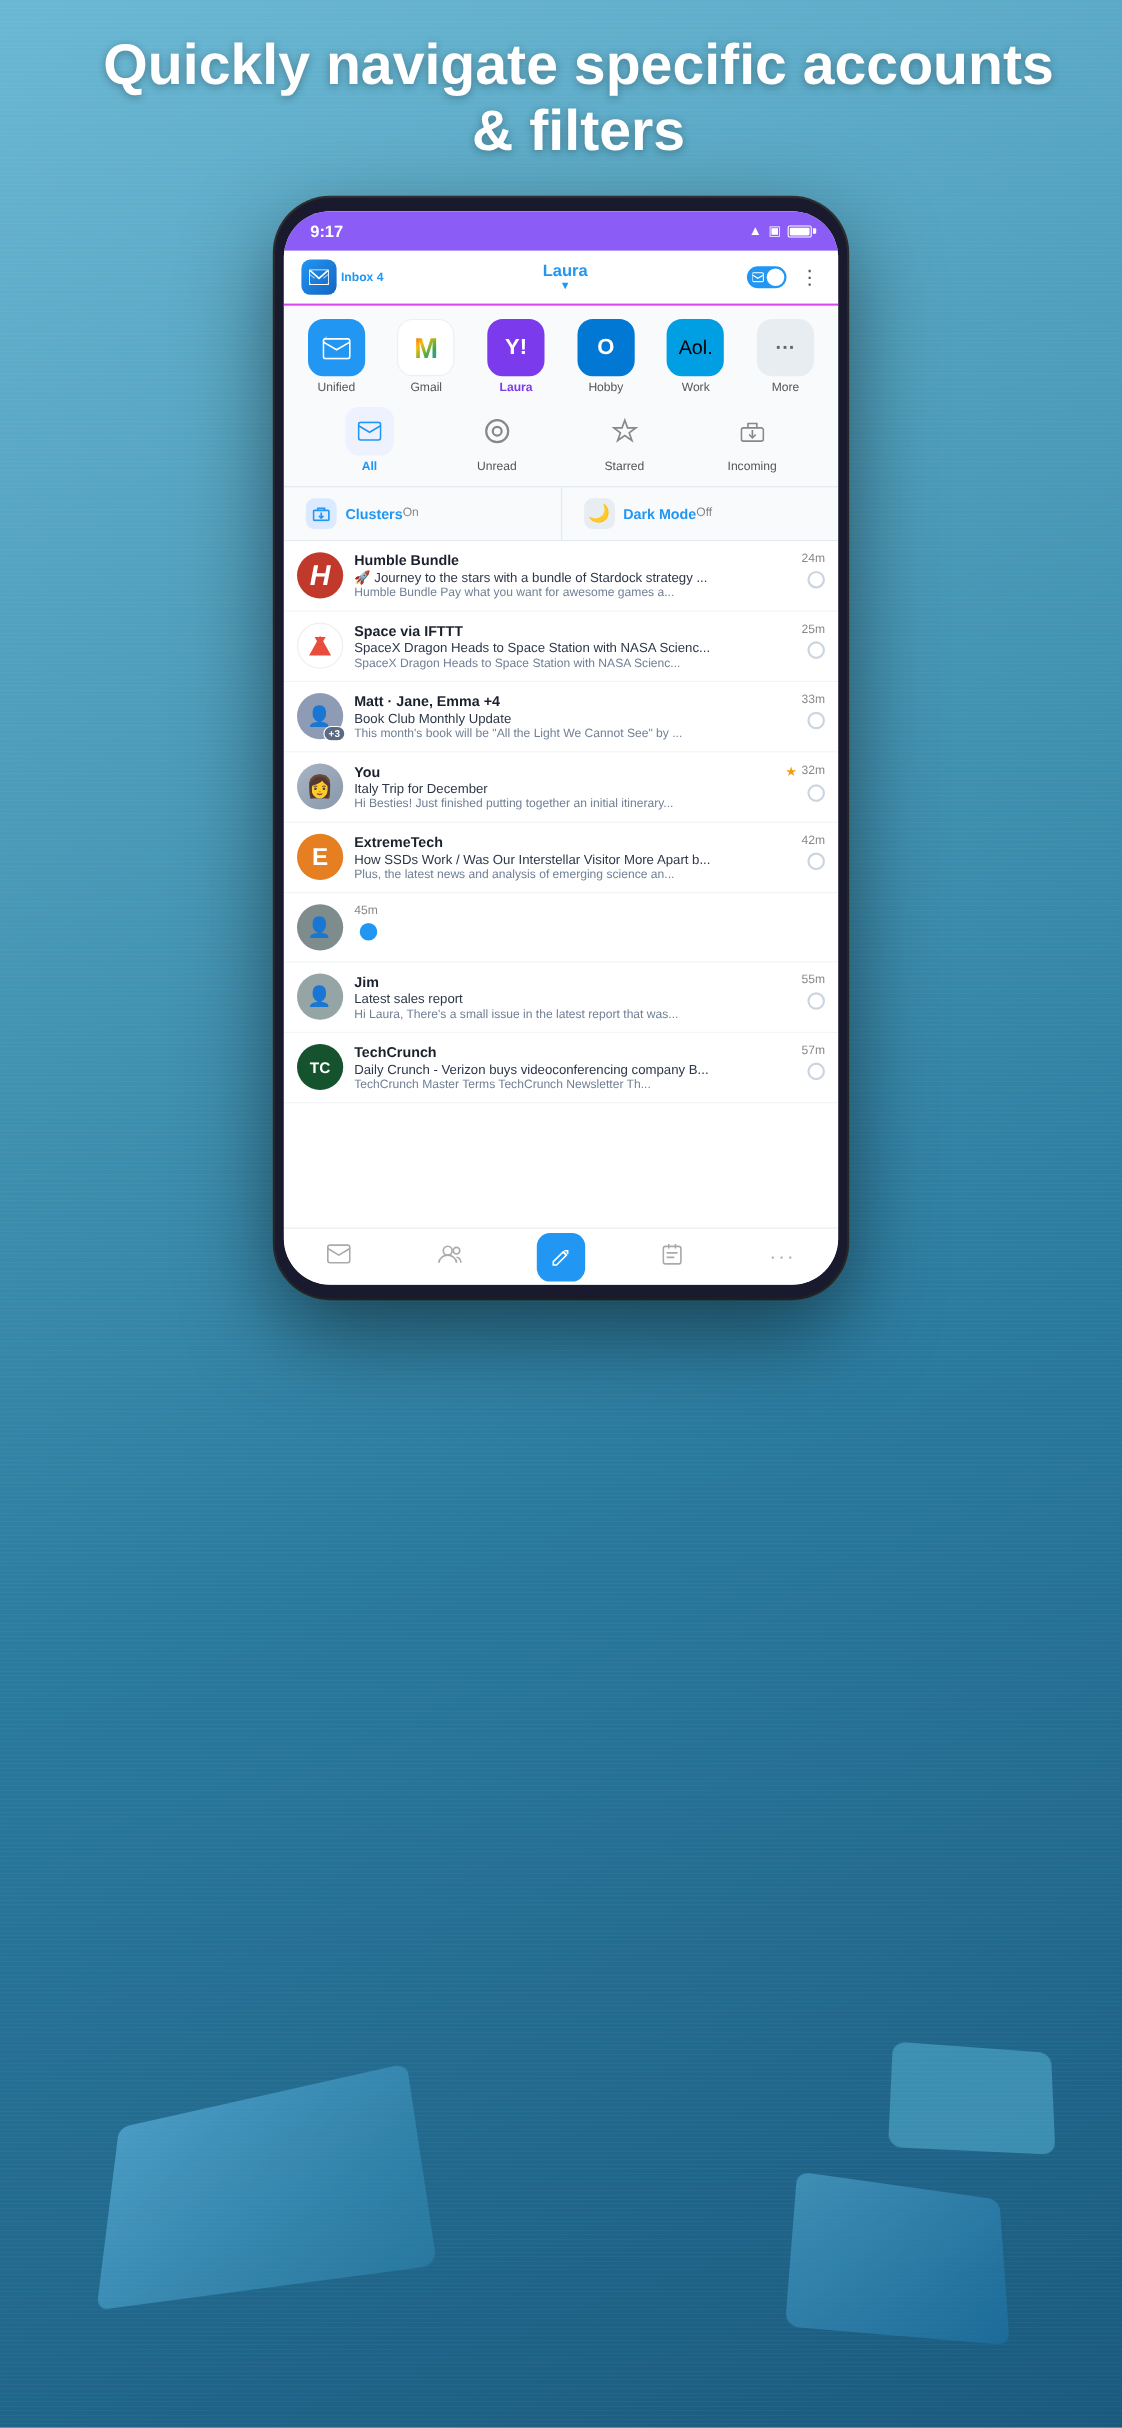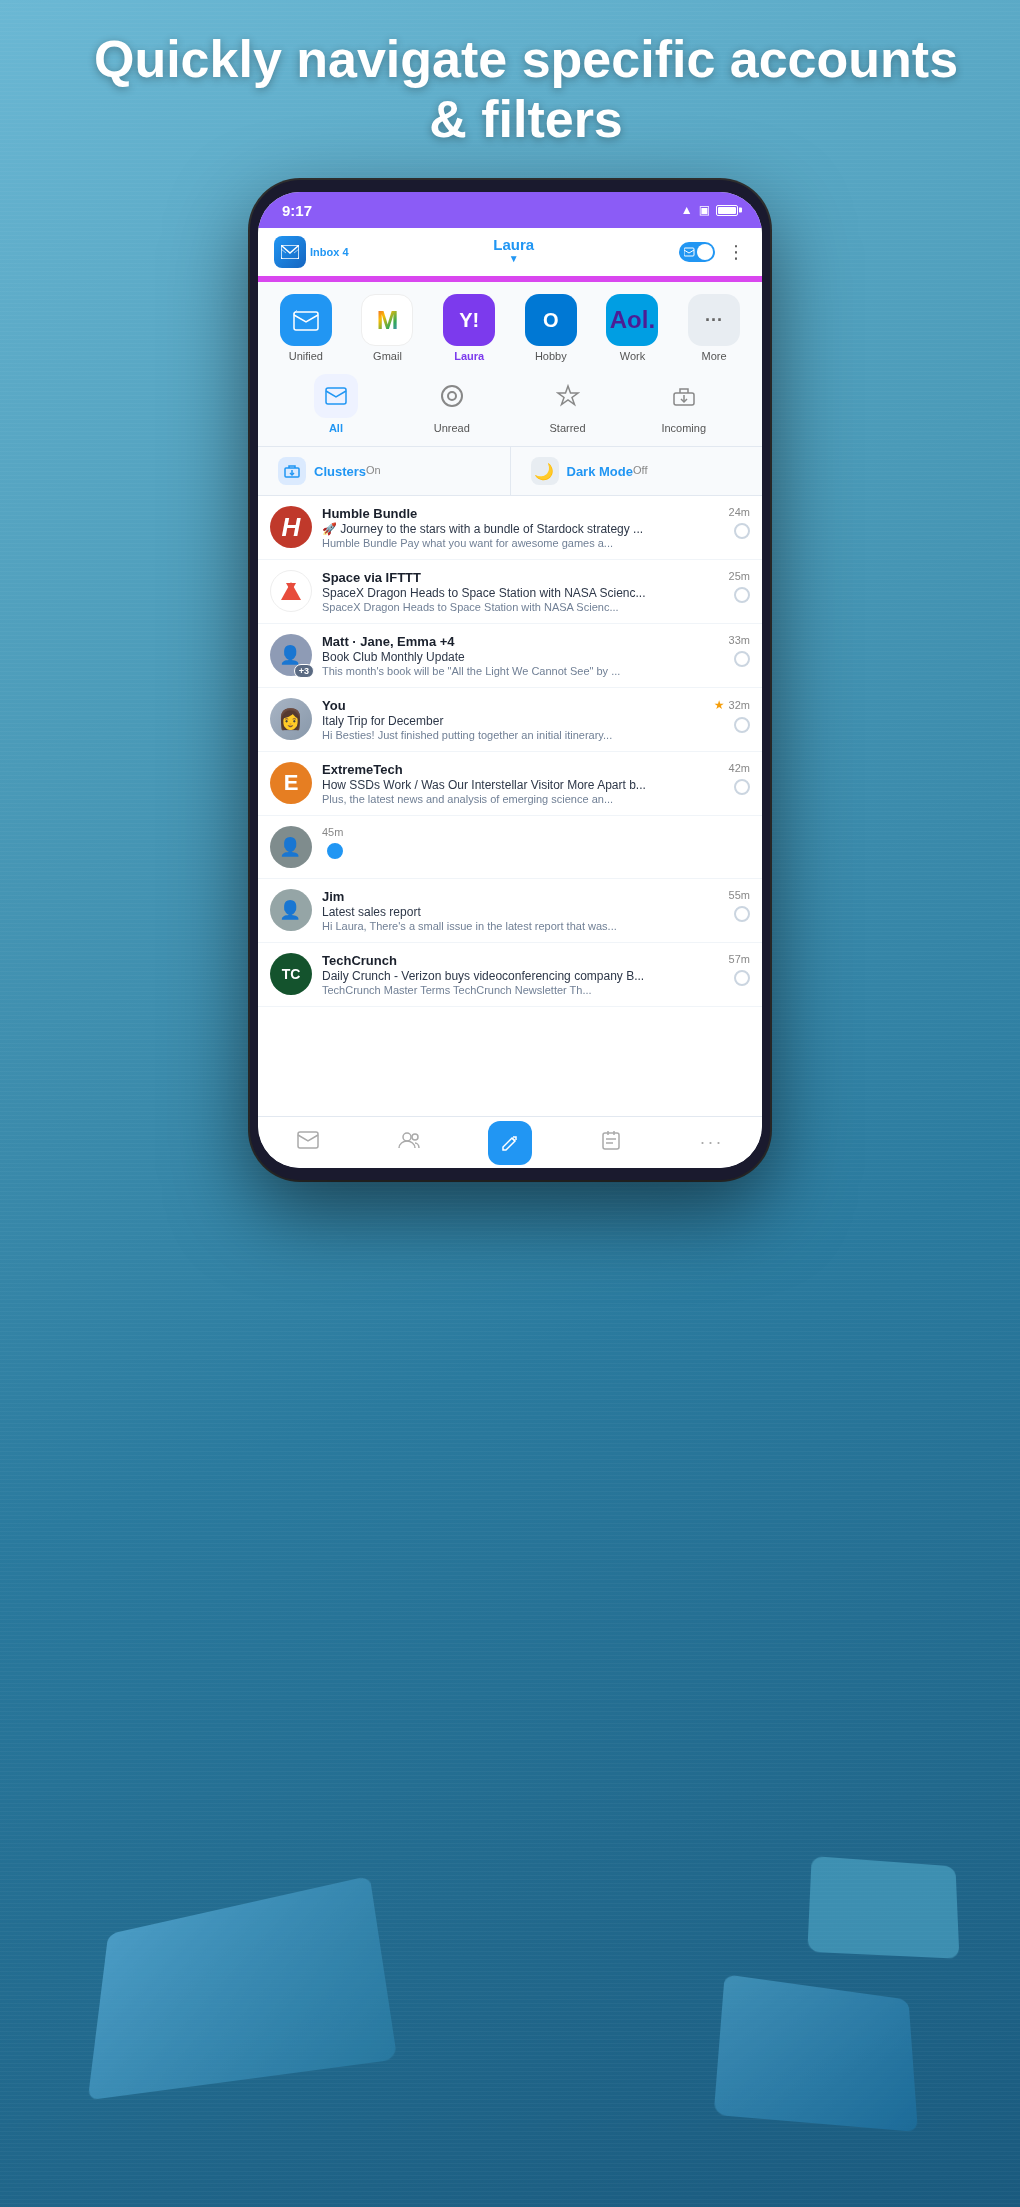--- a/index.html
+++ b/index.html
@@ -121,22 +121,23 @@
       height: 100%;
       background: #fff;
       border-radius: 1px;
     }
 
     
     .app-header {
       background: #fff;
       padding: 8px 16px;
       display: flex;
+      align-items: center;
       justify-content: space-between;
-      border-bottom: 6px solid #d946ef;
+      border-bottom: 2px solid #d946ef;
       flex-shrink: 0;
     }
     .app-logo {
       display: flex;
       align-items: center;
       gap: 4px;
     }
     .app-logo-icon {
       width: 32px;
       height: 32px;
@@ -457,23 +458,23 @@
     .gmail-g {
       font-size: 26px;
       font-weight: 700;
       background: linear-gradient(135deg, #EA4335, #FBBC05, #34A853, #4285F4);
       -webkit-background-clip: text;
       -webkit-text-fill-color: transparent;
       background-clip: text;
     }
 
     .aol-text {
-      font-size: 24px;
-      font-weight: 700;
-      color: #4c1d95;
+      font-size: 18px;
+      font-weight: 400;
+      color: #000000;
     }
 
     .yahoo-text {
       font-size: 20px;
       font-weight: 900;
       color: #fff;
     }
 
     .outlook-icon {
       font-size: 20px;

